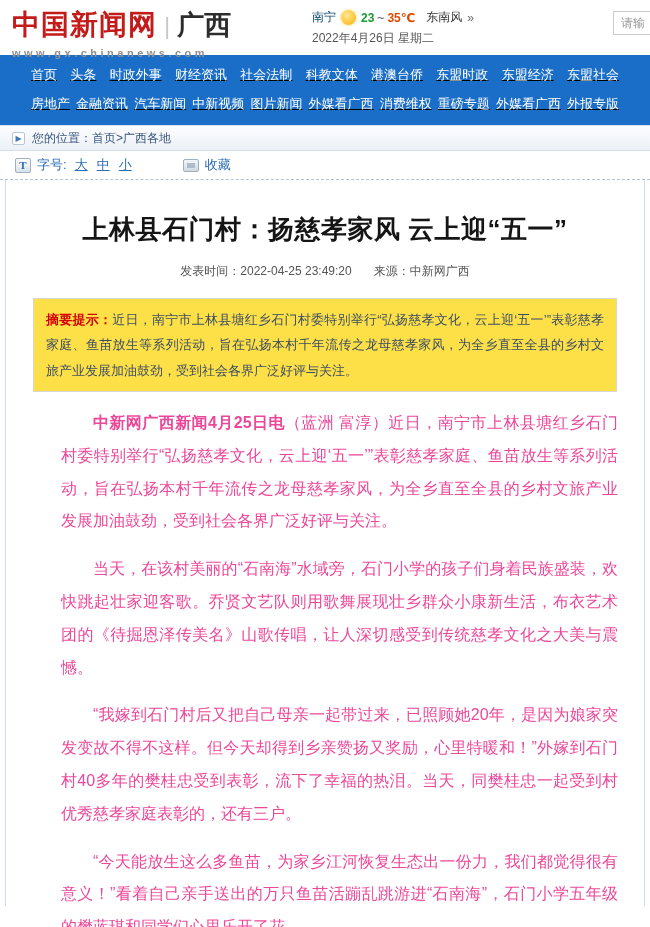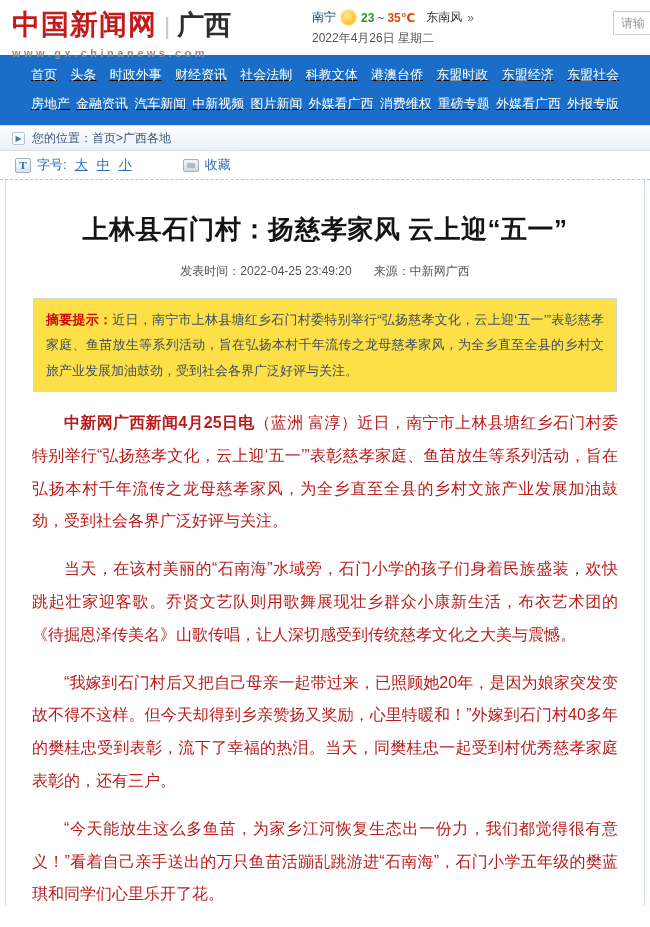--- a/index.html
+++ b/index.html
@@ -68,22 +68,22 @@
   
   .article { margin:0 5px; border-left:1px solid #ccdcf0; border-right:1px solid #ccdcf0;
     padding:32px 26px 40px; height:726px; }
   .art-title { text-align:center; font-size:26px; font-weight:bold; color:#151515;
     letter-spacing:0.5px; }
   .art-meta { text-align:center; font-size:12px; color:#555; margin-top:16px; }
   .meta-gap { display:inline-block; width:22px; }
   .summary-box { border:1px solid #d6d6d6; background:#fde047; padding:8px 12px;
     margin:18px 1px 4px; font-size:13px; line-height:1.95; color:#3c4d63; text-align:justify; }
   .summary-label { color:#d30000; font-weight:bold; }
-  .para { font-size:16px; line-height:2.05; color:#b91c1c; text-indent:2em;
-    margin-top:15px; text-align:justify; }
+  .para { font-size:16px; line-height:2.05; color:#ec4899; text-indent:2em;
+    margin-top:15px; text-align:justify;margin-left:29px; }
   .para-lead { font-weight:bold; }
 </style>
 </head>
 <body>
 
 <div class="header">
   <div class="logo-wrap">
     <div class="logo-line">
       <span class="logo-main">中国新闻网</span>
       <span class="logo-divider">|</span>

